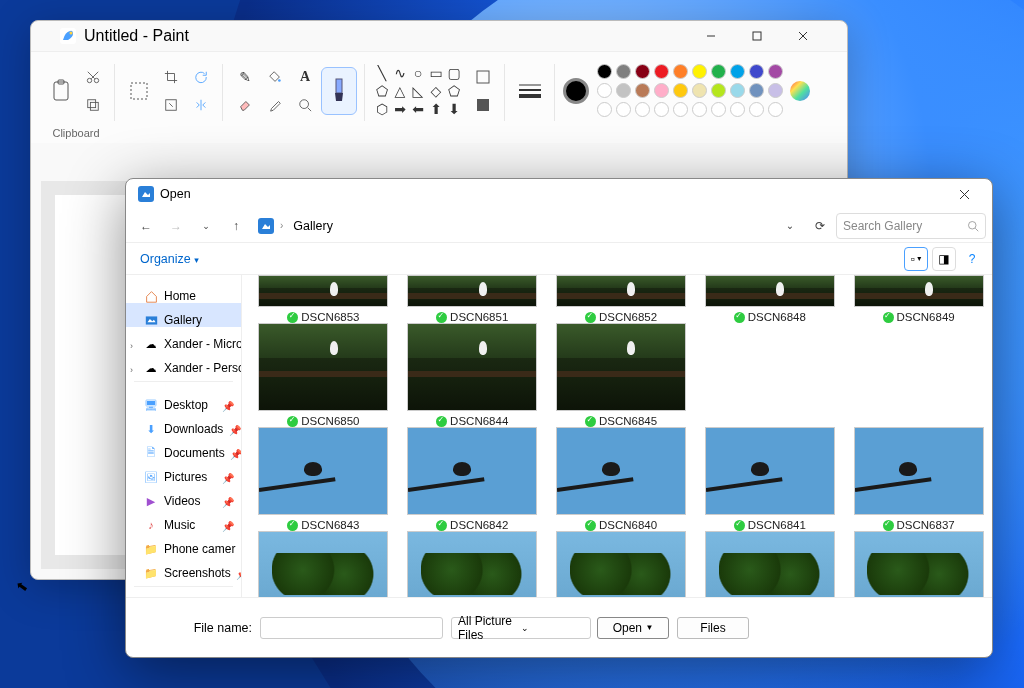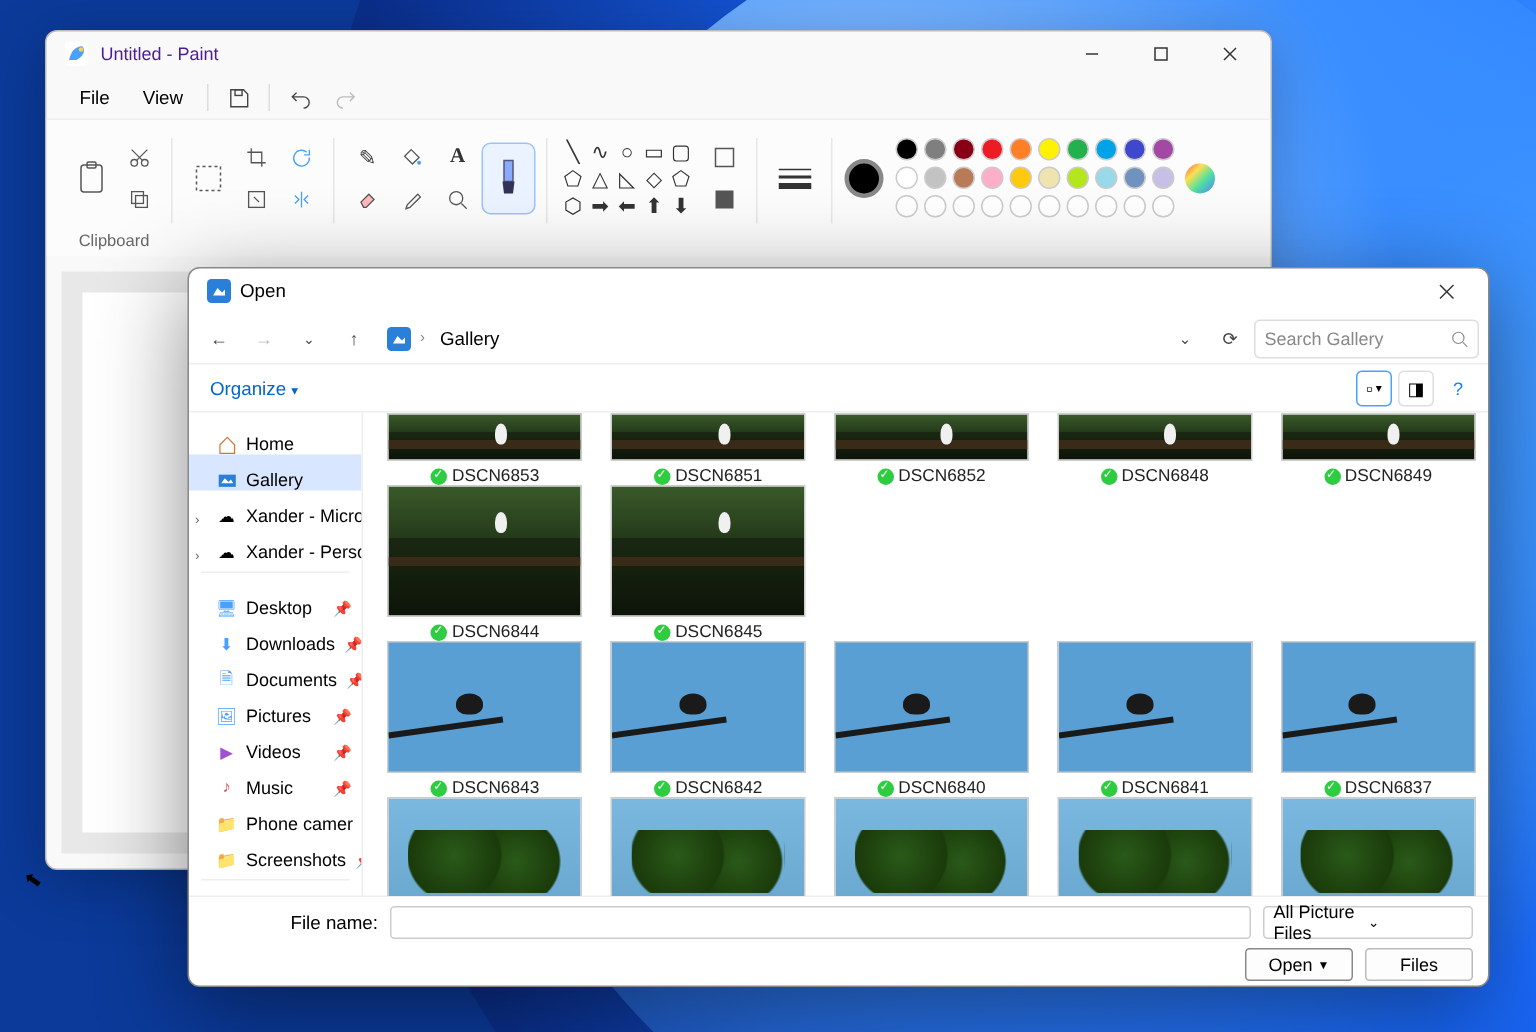--- a/index.html
+++ b/index.html
@@ -4,21 +4,21 @@
 <style>
   * { box-sizing: border-box; font-family: "Segoe UI", sans-serif; }
   body { margin:0; width:1024px; height:688px; overflow:hidden; background:#0b3a9a; position:relative; }
   
   .bg { position:absolute; inset:0; overflow:hidden; }
   .bg::before { content:""; position:absolute; width:1600px; height:1600px; left:200px; top:-550px; background:radial-gradient(circle at 50% 50%, #4aa8ff 0%, #1a6bff 35%, #0a2e8a 70%); border-radius:50%; }
   .bg::after { content:""; position:absolute; width:900px; height:900px; right:-180px; top:-80px; background:radial-gradient(circle at 30% 30%, #a8d2ff 0%, #3a8eff 40%, transparent 70%); border-radius:50%; }
 
   
   .paint-window { position:absolute; left:30px; top:20px; width:818px; height:560px; background:#f9f9f9; border:1px solid #bbb; border-radius:8px; box-shadow:0 8px 40px rgba(0,0,0,0.25); overflow:hidden; }
-  .paint-titlebar { height:30px; display:flex; align-items:center; padding:0 4px; font-size:12px; color:#4c1d95; }
+  .paint-titlebar { height:30px; display:flex; align-items:center; padding:0 21px; font-size:16px; color:#000000; }
   .paint-titlebar .icon { width:16px; height:16px; margin:0 8px; }
   .paint-titlebar .title { flex:1; }
   .win-btn { width:46px; height:30px; display:flex; align-items:center; justify-content:center; font-size:10px; color:#333; }
   .paint-menu { height:28px; display:flex; align-items:center; padding:0 12px; gap:2px; font-size:12.5px; }
   .menu-item { padding:4px 10px; border-radius:4px; }
   .menu-sep { width:1px; height:18px; background:#ddd; margin:0 4px; }
   .icon-btn { width:28px; height:28px; display:flex; align-items:center; justify-content:center; border-radius:4px; color:#444; }
   .paint-ribbon { height:92px; border-top:1px solid #eee; display:flex; padding:2px 6px 0; background:#fcfcfc; }
   .ribbon-group { display:flex; flex-direction:column; align-items:center; padding:0 8px; position:relative; }
   .ribbon-group::after { content:""; position:absolute; right:0; top:10px; bottom:22px; width:1px; background:#e6e6e6; }
@@ -71,21 +71,21 @@
   .sync-icon::after{content:"✓";color:#fff;font-size:8px;position:absolute;left:1.5px;top:-1px;}
   
   .scene-forest{background:linear-gradient(#3a5a2a,#243a1a 40%,#1a2812 40%,#0d1408);}
   .scene-forest::after{content:"";position:absolute;left:55%;top:20%;width:8px;height:14px;background:#f0f0f0;border-radius:50% 50% 40% 40%;}
   .scene-forest::before{content:"";position:absolute;left:0;top:55%;width:100%;height:6px;background:#3a2a18;}
   .scene-sky{background:#5a9fd4;}
   .scene-sky::after{content:"";position:absolute;left:35%;top:40%;width:18px;height:14px;background:#1a1a1a;border-radius:60% 60% 50% 50%;}
   .scene-sky::before{content:"";position:absolute;left:0;top:70%;width:60%;height:4px;background:#1a1a1a;transform:rotate(-8deg);transform-origin:left;}
   .scene-tree{background:linear-gradient(#7ab8e0,#6aa8d0);}
   .scene-tree::before{content:"";position:absolute;left:10%;top:30%;width:80%;height:60%;background:radial-gradient(circle at 30% 40%,#2a5a1a 0%,#1a3a0a 40%,transparent 42%),radial-gradient(circle at 70% 50%,#2a5a1a 0%,#1a3a0a 38%,transparent 40%),radial-gradient(circle at 50% 60%,#2a5a1a 0%,#1a3a0a 35%,transparent 37%);}
-  .dlg-footer { height:60px; border-top:1px solid #eee; display:flex; flex-direction:column; padding:6px 10px; gap:6px; font-size:12.5px; }
+  .dlg-footer { height:60px; border-top:1px solid #eee; display:flex; flex-direction:row; padding:6px 10px; gap:6px; font-size:12.5px; }
   .footer-row { display:flex; align-items:center; gap:8px; }
   .filename-label { width:116px; text-align:right; }
   .filename-input { flex:1; height:22px; border:1px solid #ccc; border-radius:3px; }
   .filetype { width:140px; height:22px; border:1px solid #ccc; border-radius:3px; display:flex; align-items:center; padding:0 6px; font-size:12px; }
   .filetype span{flex:1}
   .dlg-btn { width:72px; height:22px; border:1px solid #bbb; border-radius:3px; background:#fdfdfd; display:flex; align-items:center; justify-content:center; font-size:12px; }
   .dlg-btn.primary{border-color:#888;}
   .cursor { position:absolute; left:16px; top:578px; font-size:14px; color:#000; transform:rotate(-10deg);}
 </style>
 </head>
@@ -108,42 +108,20 @@
       </div>
     <div class="win-btn">
         <svg width="10" height="10">
           <rect x="1" y="1" width="8" height="8" fill="none" stroke="#333"></rect>
         </svg>
       </div>
     <div class="win-btn">
         <svg width="10" height="10">
           <line x1="1" y1="1" x2="9" y2="9" stroke="#333"></line>
           <line x1="9" y1="1" x2="1" y2="9" stroke="#333"></line>
-        </svg>
-      </div>
-  </div>
-  <div class="paint-menu">
-    <div class="menu-item">File</div>
-    <div class="menu-item">View</div>
-    <div class="menu-sep"></div>
-    <div class="icon-btn">
-        <svg width="15" height="15" viewBox="0 0 16 16">
-          <path d="M2 2h9l3 3v9H2z" fill="none" stroke="#444"></path>
-          <rect x="5" y="2" width="5" height="4" fill="none" stroke="#444"></rect>
-        </svg>
-      </div>
-    <div class="menu-sep"></div>
-    <div class="icon-btn">
-        <svg width="15" height="15" viewBox="0 0 16 16">
-          <path d="M5 4 2 7l3 3M2 7h8a4 4 0 0 1 0 8" fill="none" stroke="#444"></path>
-        </svg>
-      </div>
-    <div class="icon-btn" style="color:#bbb">
-        <svg width="15" height="15" viewBox="0 0 16 16">
-          <path d="M11 4l3 3-3 3M14 7H6a4 4 0 0 0 0 8" fill="none" stroke="#bbb"></path>
         </svg>
       </div>
   </div>
   <div class="paint-ribbon">
     <div class="ribbon-group">
       <div class="ribbon-body">
         <div class="tool-btn" style="width:32px;height:48px">
             <svg width="20" height="24" viewBox="0 0 20 24">
               <rect x="3" y="3" width="14" height="18" rx="2" fill="none" stroke="#555"></rect>
               <rect x="7" y="1" width="6" height="4" rx="1" fill="none" stroke="#555"></rect>
@@ -507,20 +485,27 @@
                 <span class="sync-icon"></span>
                 <span>DSCN6849</span>
               </div>
             </div>
           </div>
           <div class="thumb-grid">
             <div class="thumb">
               <div class="thumb-img scene-forest" style="height: 88px;"></div>
               <div class="thumb-label">
                 <span class="sync-icon"></span>
+                <span>DSCN6850</span>
+              </div>
+            </div>
+            <div class="thumb">
+              <div class="thumb-img scene-forest" style="height: 88px;"></div>
+              <div class="thumb-label">
+                <span class="sync-icon"></span>
                 <span>DSCN6844</span>
               </div>
             </div>
             <div class="thumb">
               <div class="thumb-img scene-forest" style="height: 88px;"></div>
               <div class="thumb-label">
                 <span class="sync-icon"></span>
                 <span>DSCN6845</span>
               </div>
             </div>

